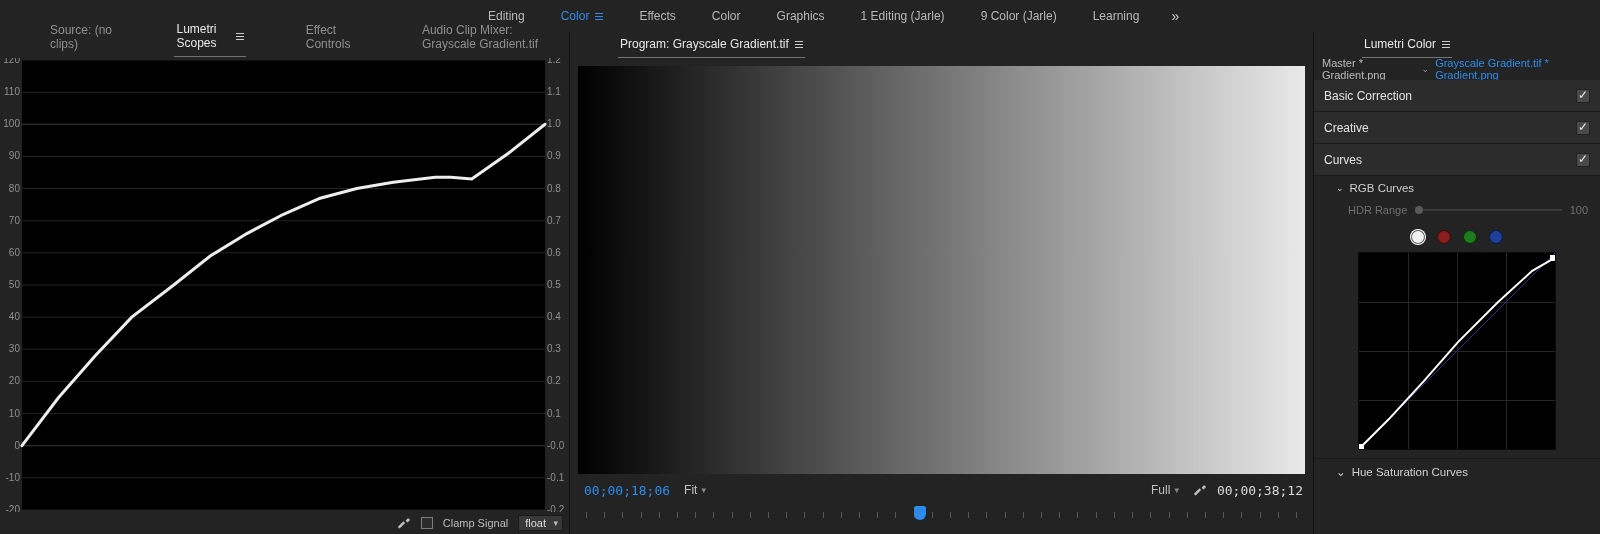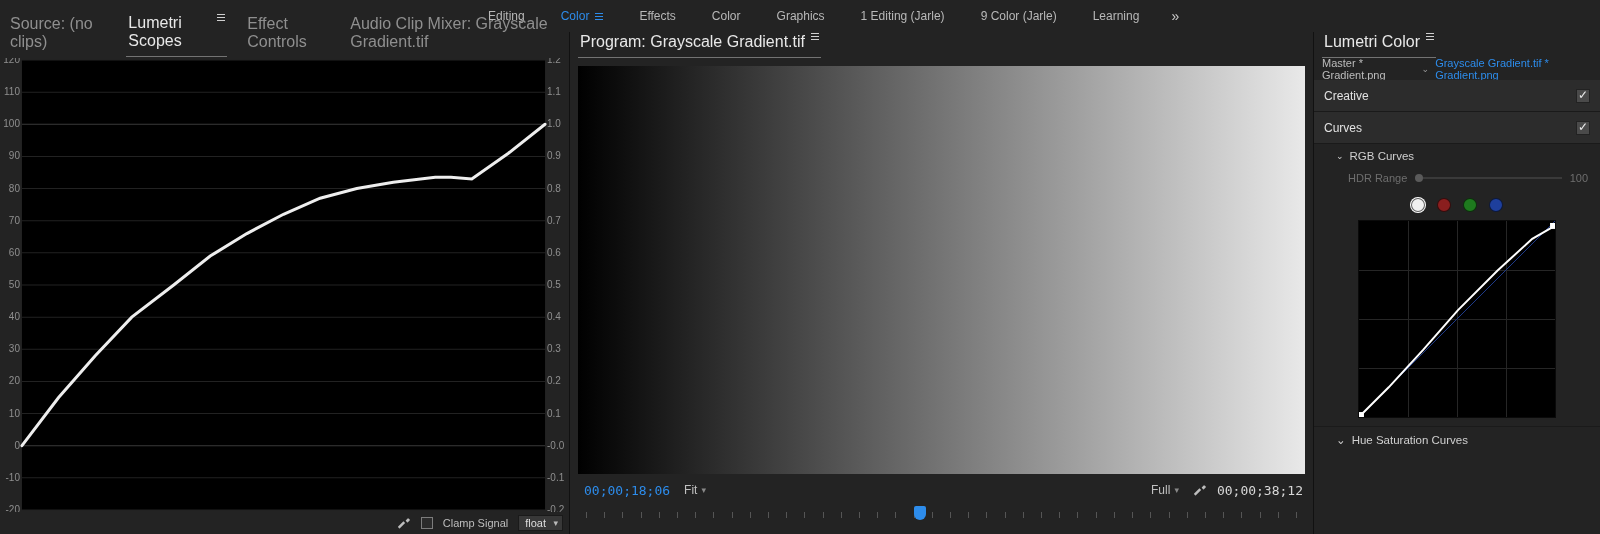--- a/index.html
+++ b/index.html
@@ -65,25 +65,27 @@
   .panel-tabs {
     height: 26px;
     display: flex;
     align-items: flex-end;
     padding-left: 8px;
     gap: 18px;
     border-bottom: 1px solid rgba(0,0,0,0);
   }
   .panel-tab {
     padding: 5px 2px 6px 2px;
-    font-size: 16px;
+    font-size: 12px;
     color: #8f8f8f;
     cursor: pointer;
     display: flex;
+    align-items: center;
     gap: 6px;
+    margin-left: 40px;
   }
   .panel-tab.active { color: #e8e8e8; border-bottom: 1px solid #737373; }
   .mini-menu {
     display: inline-flex; flex-direction: column; gap:2px;
   }
   .mini-menu span { width:8px; height:1px; background:#cfcfcf; display:block; }
   .scope-body {
     flex:1;
     position: relative;
     background: #232323;
@@ -422,20 +424,24 @@
           </span>
       </div>
     </div>
     <div class="clip-path-row">
       <span>Master * Gradient.png</span>
       <span class="caret-small">⌄</span>
       <span class="seq">Grayscale Gradient.tif * Gradient.png</span>
     </div>
 
     <div class="section-row">
+      <span>Basic Correction</span>
+      <span class="check on"></span>
+    </div>
+    <div class="section-row">
       <span>Creative</span>
       <span class="check on"></span>
     </div>
     <div class="section-row">
       <span>Curves</span>
       <span class="check on"></span>
     </div>
 
     <div class="sub-row">
       <span class="caret-open">⌄</span>

